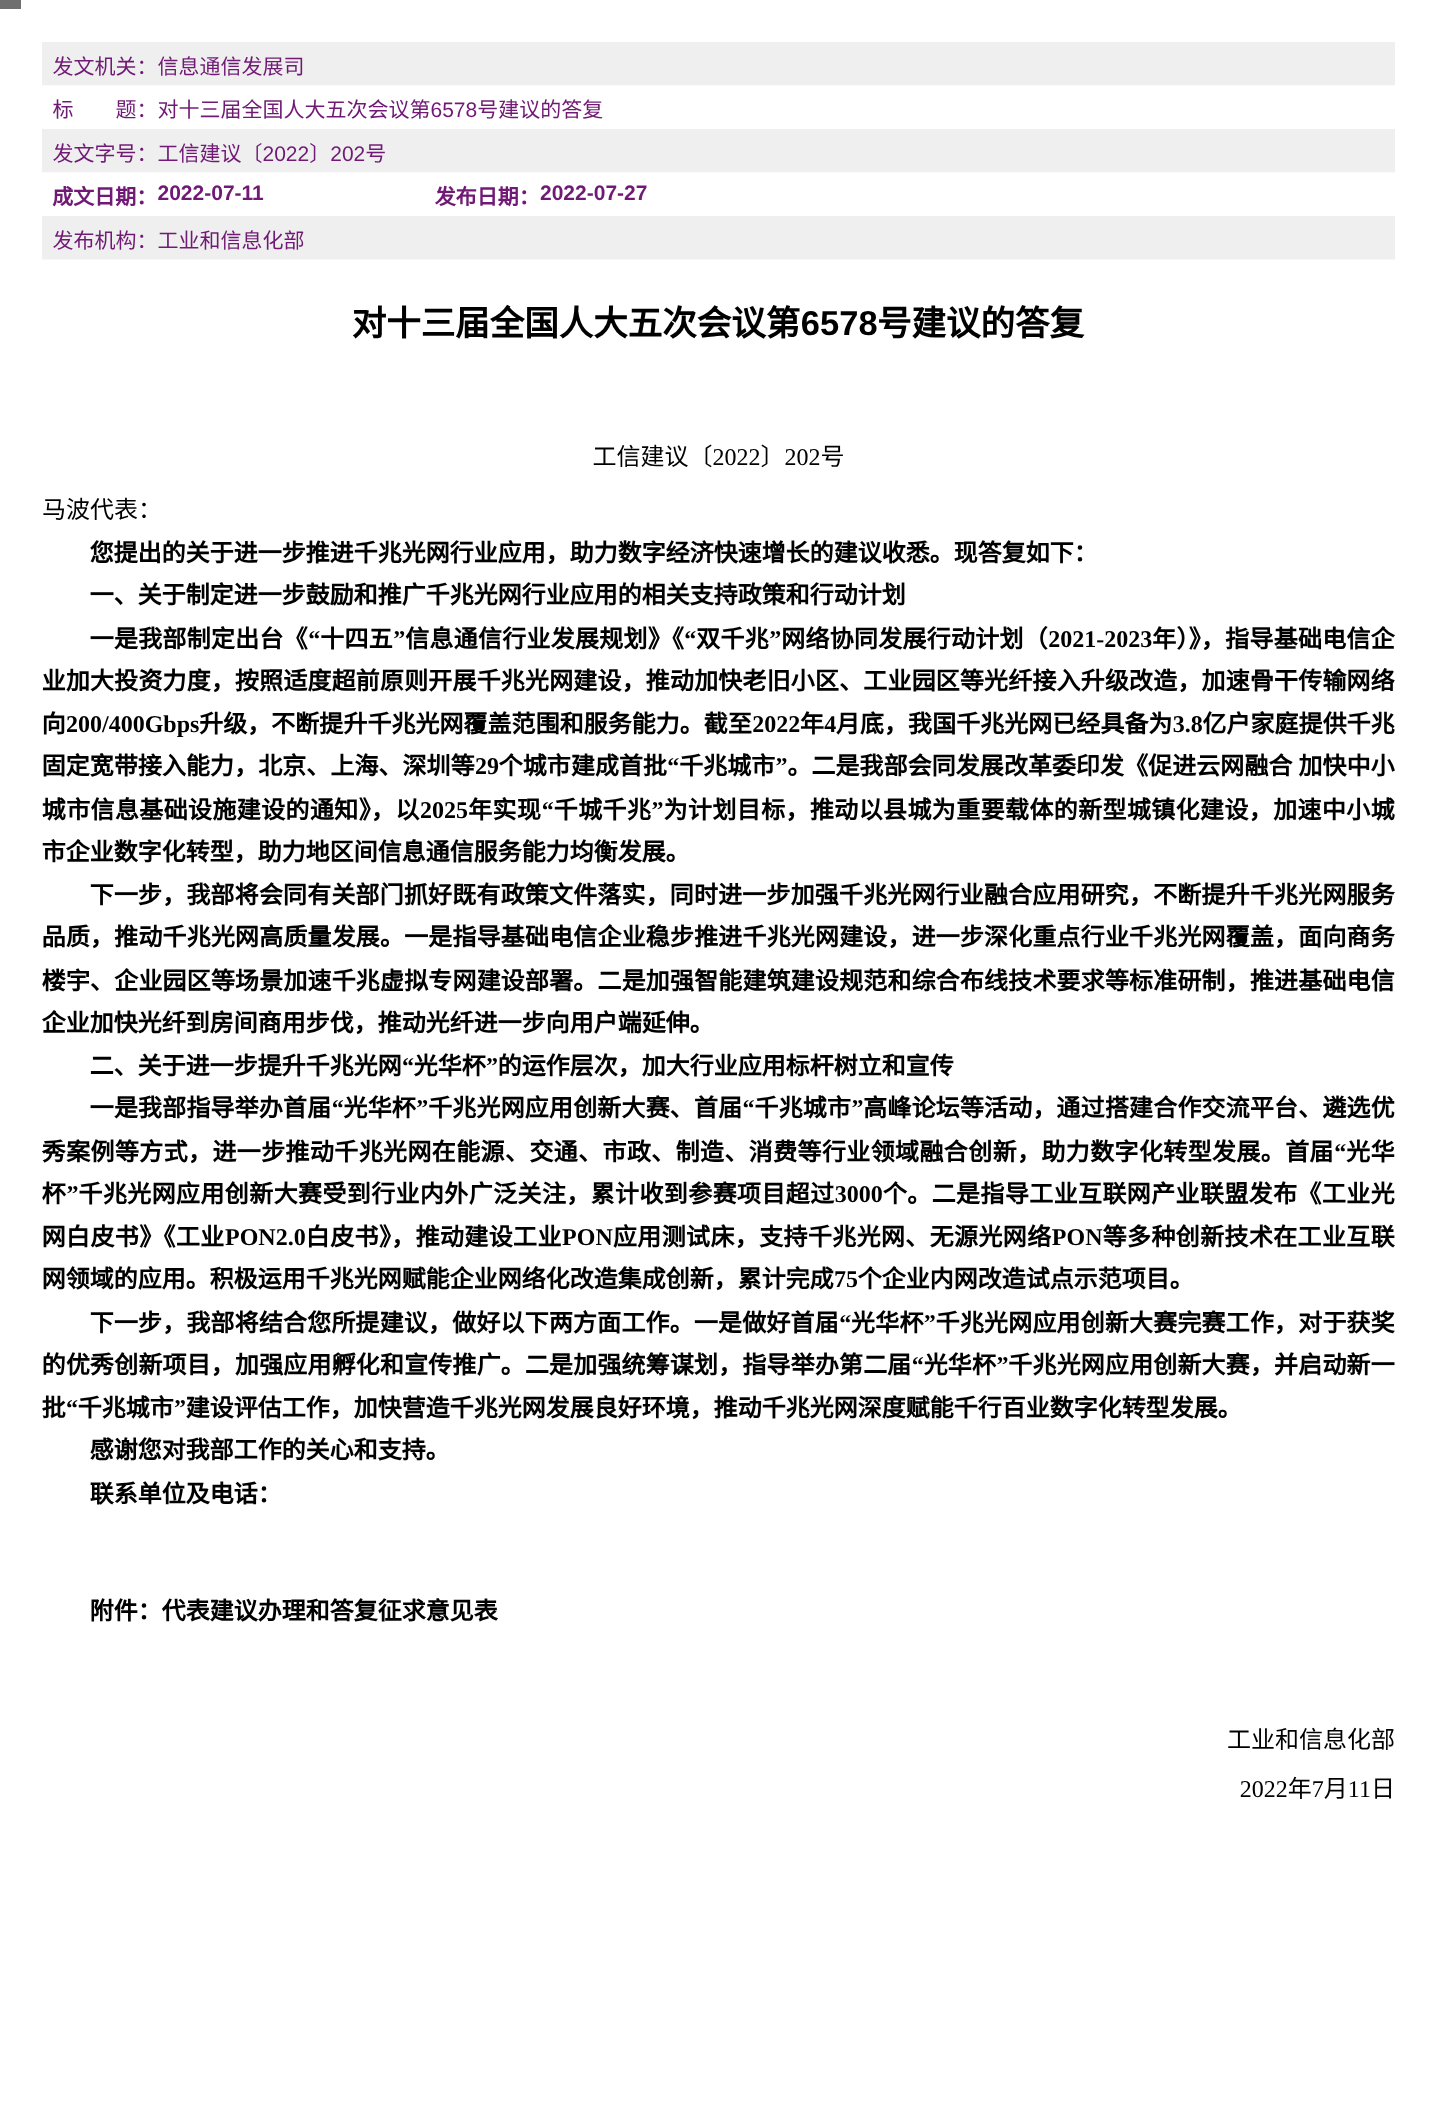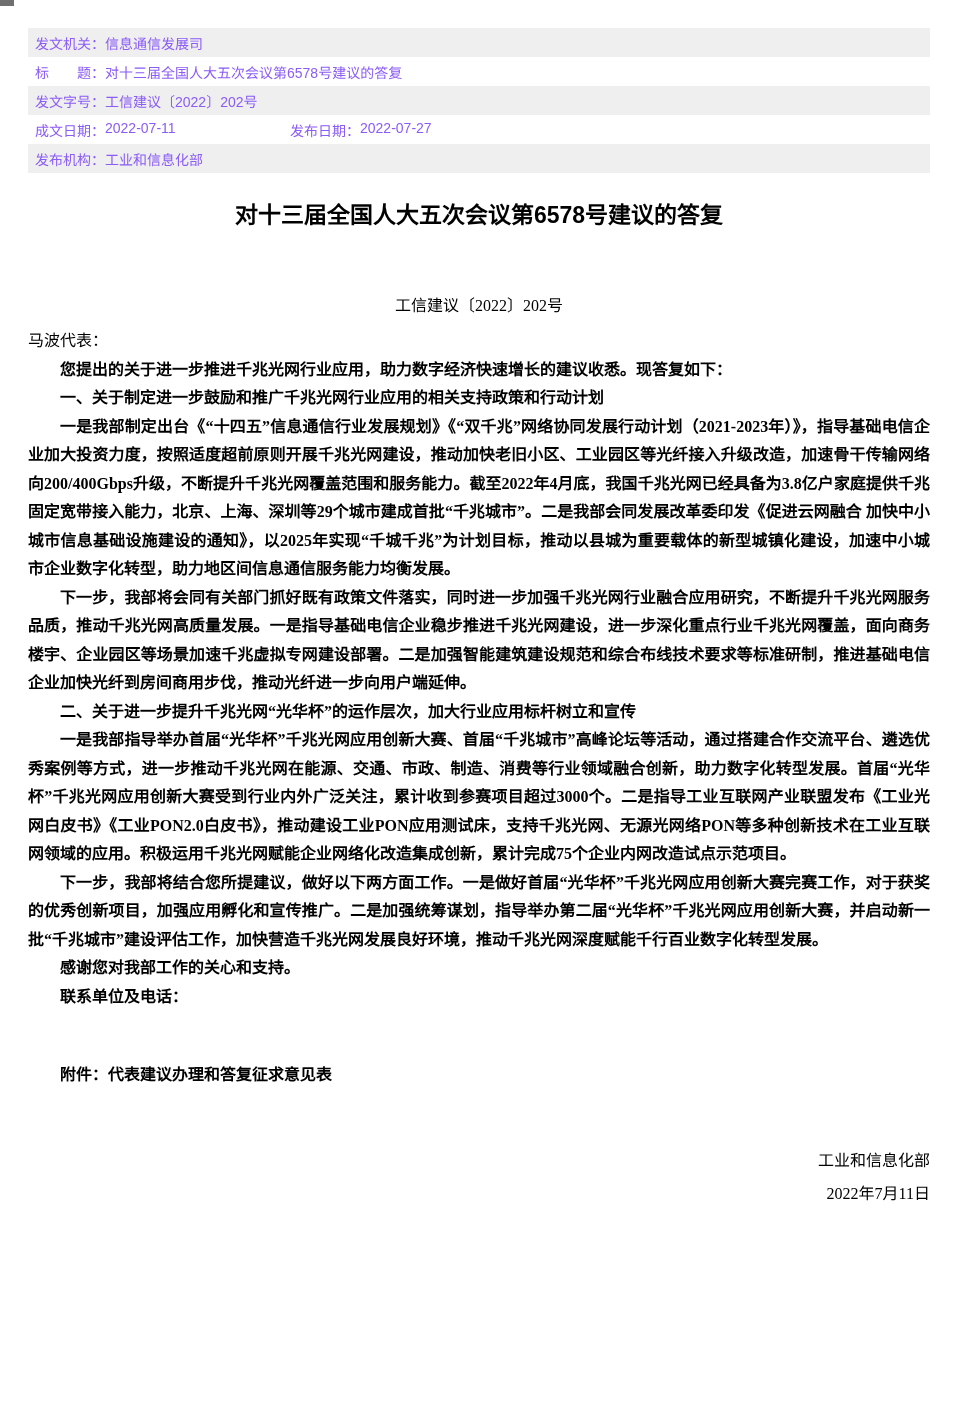--- a/index.html
+++ b/index.html
@@ -15,32 +15,32 @@
     position: absolute;
     top: 0; left: 0;
     width: 14px; height: 6px;
     background: #6f6f6f;
   }
   
   .meta-table {
     margin: 28px 25px 0 28px;
     font-family: "Liberation Sans", "DejaVu Sans", sans-serif;
     font-size: 14px;
-    color: #8b5cf6;
+    color: #701a75;
   }
   .meta-row {
     display: flex;
     align-items: center;
     height: 29px;
     padding-left: 7px;
     background: #ffffff;
     box-sizing: border-box;
   }
   .meta-row.gray { background: #efefef; }
-  .meta-pair { display: flex; }
+  .meta-pair { display: flex; font-weight: bold; }
   .meta-pair.first-col { width: 255px; flex: 0 0 255px; }
   .meta-label { white-space: pre; }
   .meta-value { white-space: pre; }
   
   .content { padding: 0 25px 0 28px; }
   .doc-title {
     text-align: center;
     font-family: "Liberation Sans", "DejaVu Sans", sans-serif;
     font-weight: bold;
     font-size: 23px;

